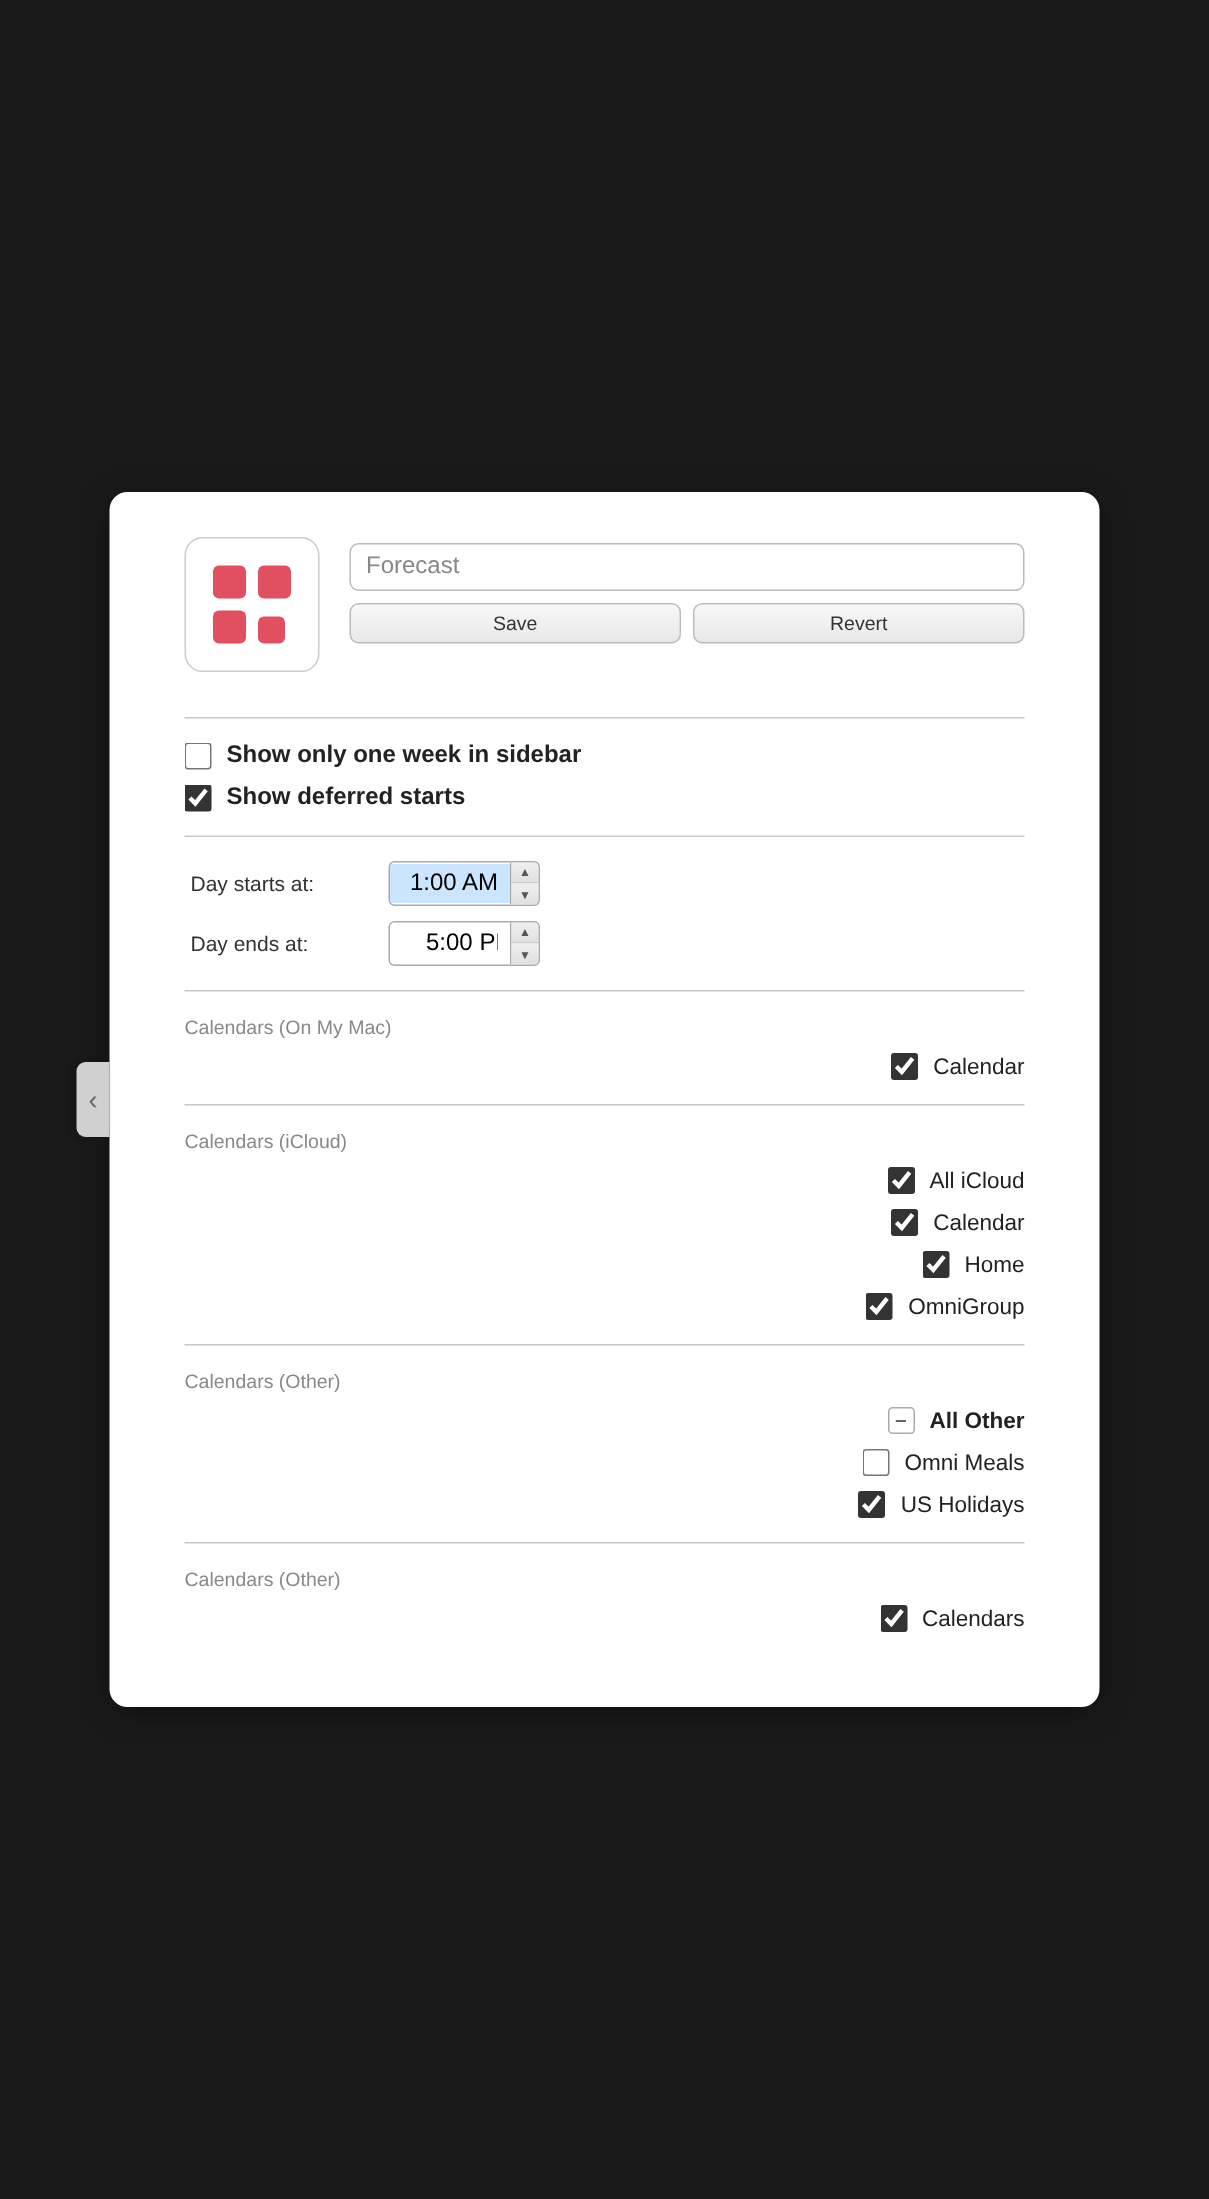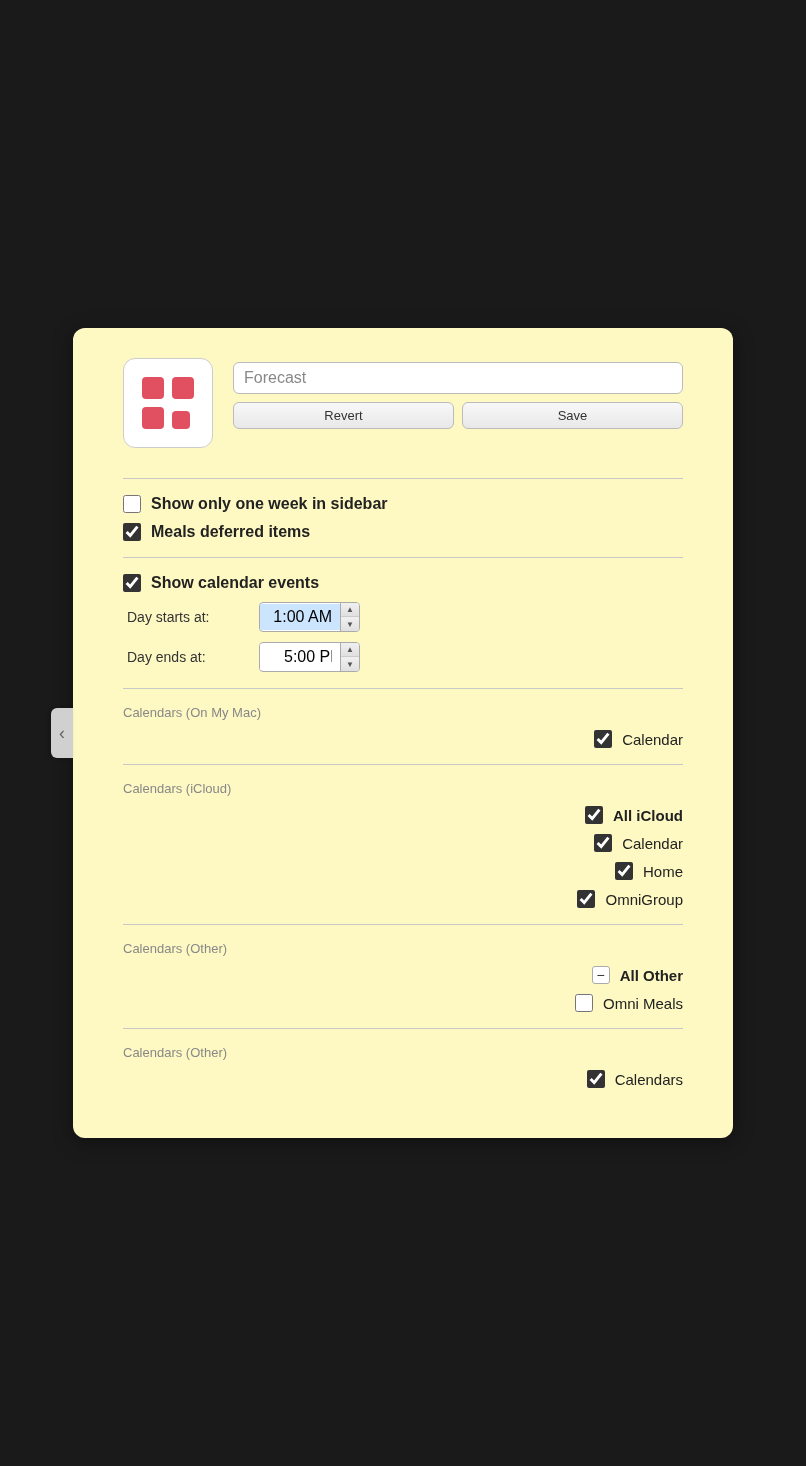--- a/index.html
+++ b/index.html
@@ -35,21 +35,21 @@
       box-shadow: -2px 0 4px rgba(0,0,0,0.2);
     }
 
     .sidebar-tab::after {
       content: '‹';
       font-size: 18px;
       color: #666;
     }
 
     .panel {
-      background: #fef9c3;
+      background: #ffffff;
       border-radius: 12px;
       padding: 30px 50px 40px 50px;
       box-shadow: 0 4px 20px rgba(0,0,0,0.4);
     }
 
     
     .header-row {
       display: flex;
       align-items: flex-start;
       gap: 20px;
@@ -296,46 +296,42 @@
         <div class="dots-grid">
           <div class="dot"></div>
           <div class="dot"></div>
           <div class="dot"></div>
           <div class="dot small"></div>
         </div>
       </div>
       <div class="header-inputs">
         <input class="name-input" type="text" value="Forecast" style="">
         <div class="button-row">
+          <button class="btn">Save</button>
           <button class="btn">Revert</button>
-          <button class="btn">Save</button>
         </div>
       </div>
     </div>
 
     <div class="divider"></div>
 
     <div class="section">
       <div class="check-row">
         <input type="checkbox" id="chk-week" style="">
         <label for="chk-week">Show only one week in sidebar</label>
       </div>
       <div class="check-row">
         <input type="checkbox" id="chk-deferred" checked="" style="">
-        <label for="chk-deferred">Meals deferred items</label>
-      </div>
-    </div>
-
-    <div class="divider"></div>
-
-    <div class="section">
-      <div class="check-row">
-        <input type="checkbox" id="chk-cal" checked="" style="">
-        <label for="chk-cal">Show calendar events</label>
-      </div>
+        <label for="chk-deferred">Show deferred starts</label>
+      </div>
+    </div>
+
+    <div class="divider"></div>
+
+    <div class="section">
 
       <div class="time-row">
         <span class="time-label">Day starts at:</span>
         <div class="time-field-wrap">
           <input type="text" class="time-field" value="1:00 AM" style="">
           <div class="spinner-btns">
             <button class="spin-btn">▲</button>
             <button class="spin-btn">▼</button>
           </div>
         </div>
@@ -365,21 +361,21 @@
       </div>
     </div>
 
     <div class="divider"></div>
 
     <div class="section">
       <div class="cal-header">Calendars (iCloud)</div>
       <div class="cal-items">
         <div class="cal-check-row">
           <input type="checkbox" id="chk-icloud-all" checked="" style="">
-          <label for="chk-icloud-all" class="bold" style="font-weight:bold">All iCloud</label>
+          <label for="chk-icloud-all" class="bold" style="font-weight:normal">All iCloud</label>
         </div>
         <div class="cal-check-row">
           <input type="checkbox" id="chk-icloud-cal" checked="" style="">
           <label for="chk-icloud-cal">Calendar</label>
         </div>
         <div class="cal-check-row">
           <input type="checkbox" id="chk-icloud-home" checked="" style="">
           <label for="chk-icloud-home">Home</label>
         </div>
         <div class="cal-check-row">
@@ -395,20 +391,24 @@
       <div class="cal-header">Calendars (Other)</div>
       <div class="cal-items">
         <div class="cal-check-row">
           <div class="indeterminate-cb"></div>
           <span style="font-size:15px;font-weight:bold;color:#222;cursor:pointer">All Other</span>
         </div>
         <div class="cal-check-row">
           <input type="checkbox" id="chk-omni-meals" style="">
           <label for="chk-omni-meals">Omni Meals</label>
         </div>
+        <div class="cal-check-row">
+          <input type="checkbox" id="chk-us-holidays" checked="" style="">
+          <label for="chk-us-holidays">US Holidays</label>
+        </div>
       </div>
     </div>
 
     <div class="divider"></div>
 
     <div class="section">
       <div class="cal-header">Calendars (Other)</div>
       <div class="cal-items">
         <div class="cal-check-row">
           <input type="checkbox" id="chk-birthdays" checked="" style="">

